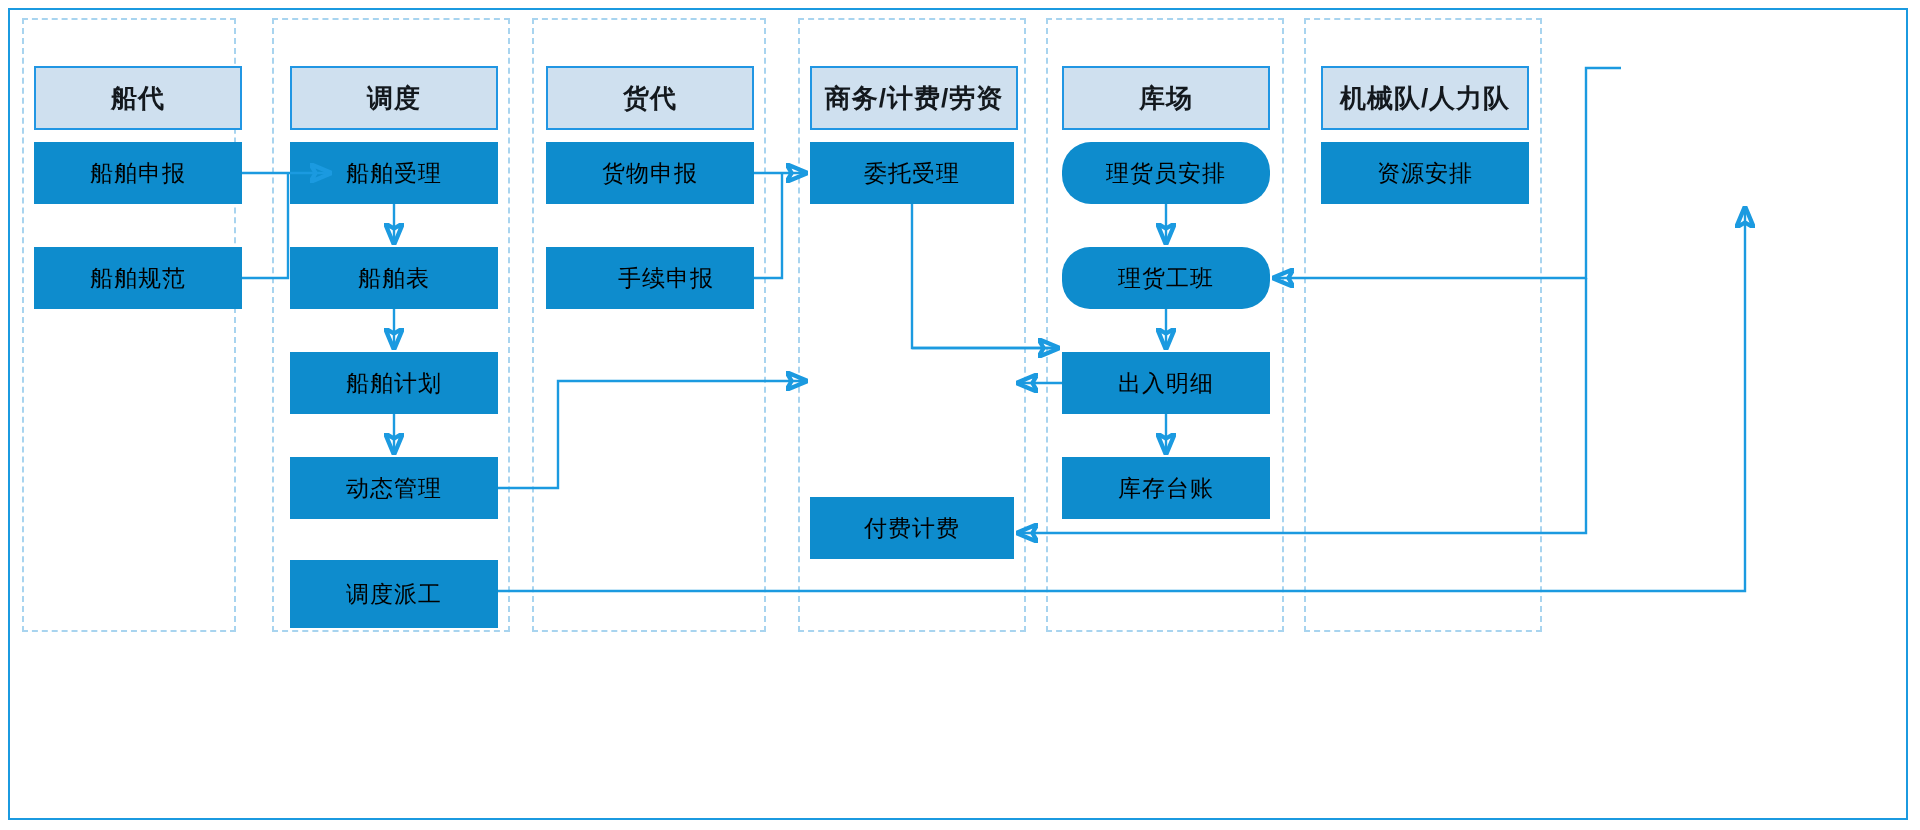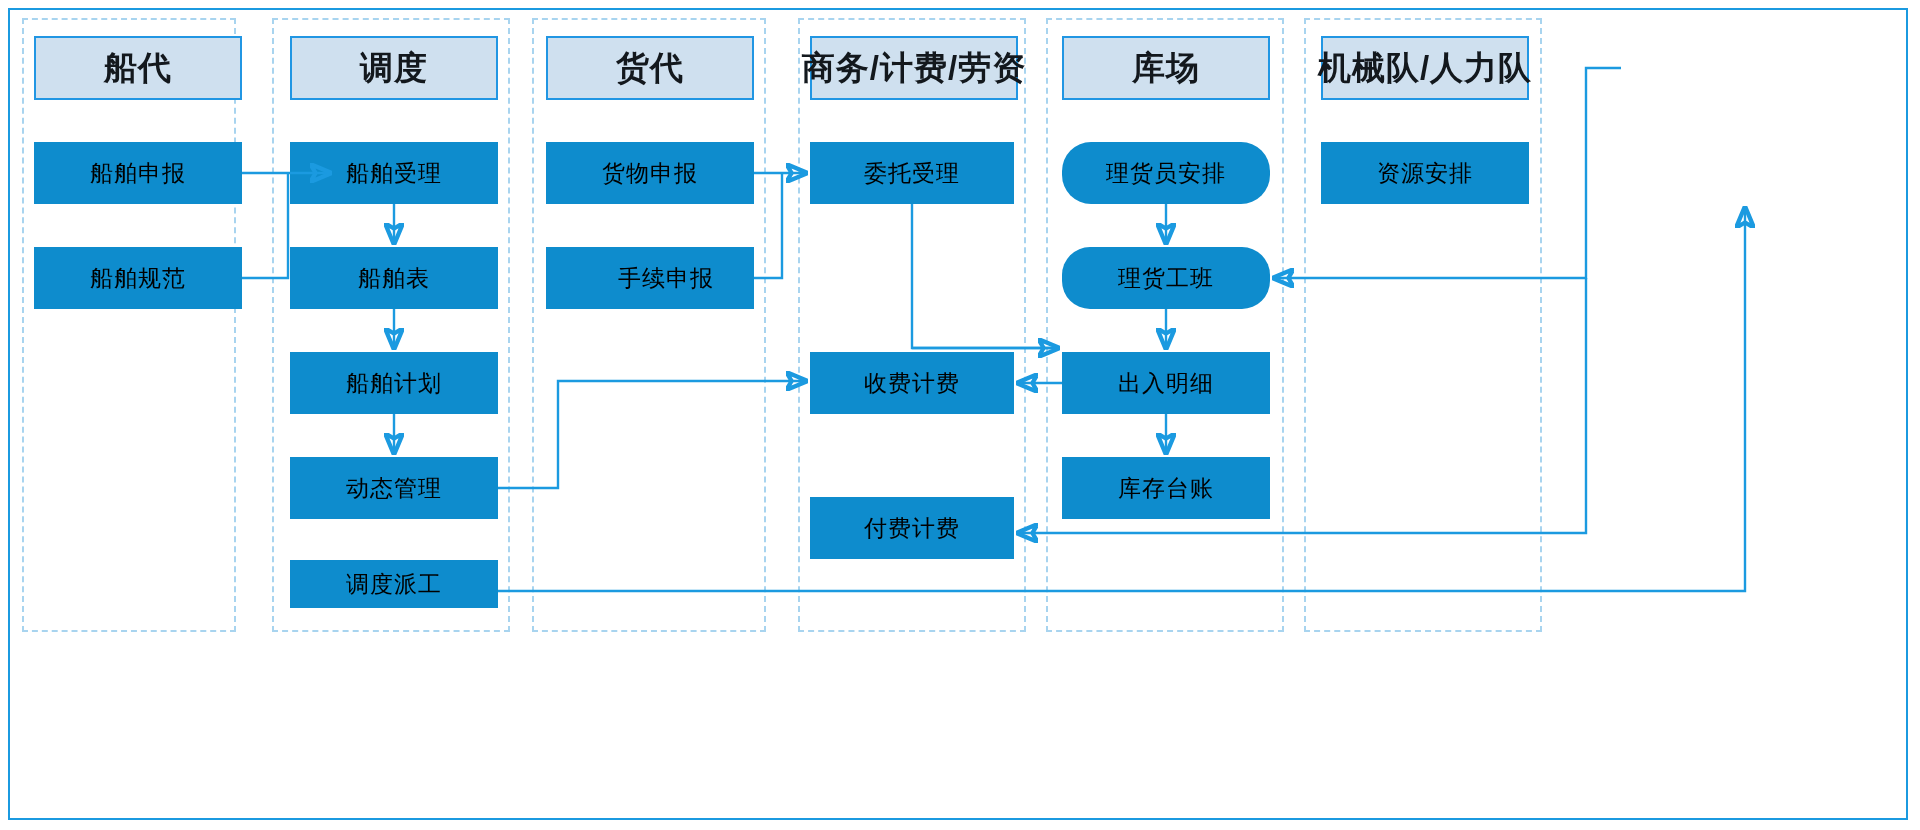--- a/index.html
+++ b/index.html
@@ -35,23 +35,24 @@
   .lane-header{
     position:absolute;
     background:#cfe0ef;
     border:2px solid #2196e3;
     box-sizing:border-box;
     display:flex;
     align-items:center;
     justify-content:center;
     color:#13181d;
     font-weight:bold;
-    font-size:33px;
+    font-size:26px;
     letter-spacing:1px;
     white-space:nowrap;
+    margin-top:30px;
   }
   
   .node{
     position:absolute;
     background:#0e8ccd;
     box-sizing:border-box;
     display:flex;
     align-items:center;
     justify-content:center;
     color:#000000;
@@ -92,27 +93,26 @@
   <div class="lane-header" style="left:1062px; top:36px; width:208px; height:64px;">库场</div>
   <div class="lane-header" style="left:1321px; top:36px; width:208px; height:64px;">机械队/人力队</div>
 
   <div class="node" style="left:34px; top:142px; width:208px; height:62px;">船舶申报</div>
   <div class="node" style="left:34px; top:247px; width:208px; height:62px;">船舶规范</div>
 
   <div class="node" style="left:290px; top:142px; width:208px; height:62px;">船舶受理</div>
   <div class="node" style="left:290px; top:247px; width:208px; height:62px;">船舶表</div>
   <div class="node" style="left:290px; top:352px; width:208px; height:62px;">船舶计划</div>
   <div class="node" style="left:290px; top:457px; width:208px; height:62px;">动态管理</div>
-  <div class="node" style="left:290px; top:560px; width:208px; height:48px;">调度派工</div>
+  <div class="node" style="left:290px; top:560px; width:208px; height:68px;">调度派工</div>
 
   <div class="node" style="left:546px; top:142px; width:208px; height:62px;">货物申报</div>
   <div class="node" style="left:546px; top:247px; width:208px; height:62px;padding-left:32px;">手续申报</div>
 
   <div class="node" style="left:810px; top:142px; width:204px; height:62px;">委托受理</div>
-  <div class="node" style="left:810px; top:352px; width:204px; height:62px;">收费计费</div>
   <div class="node" style="left:810px; top:497px; width:204px; height:62px;">付费计费</div>
 
   <div class="node" style="left:1062px; top:142px; width:208px; height:62px;border-radius:29px;">理货员安排</div>
   <div class="node" style="left:1062px; top:247px; width:208px; height:62px;border-radius:28px;">理货工班</div>
   <div class="node" style="left:1062px; top:352px; width:208px; height:62px;">出入明细</div>
   <div class="node" style="left:1062px; top:457px; width:208px; height:62px;">库存台账</div>
 
   <div class="node" style="left:1321px; top:142px; width:208px; height:62px;">资源安排</div>
 
   <svg class="links" viewBox="0 0 1920 830" xmlns="http://www.w3.org/2000/svg">

